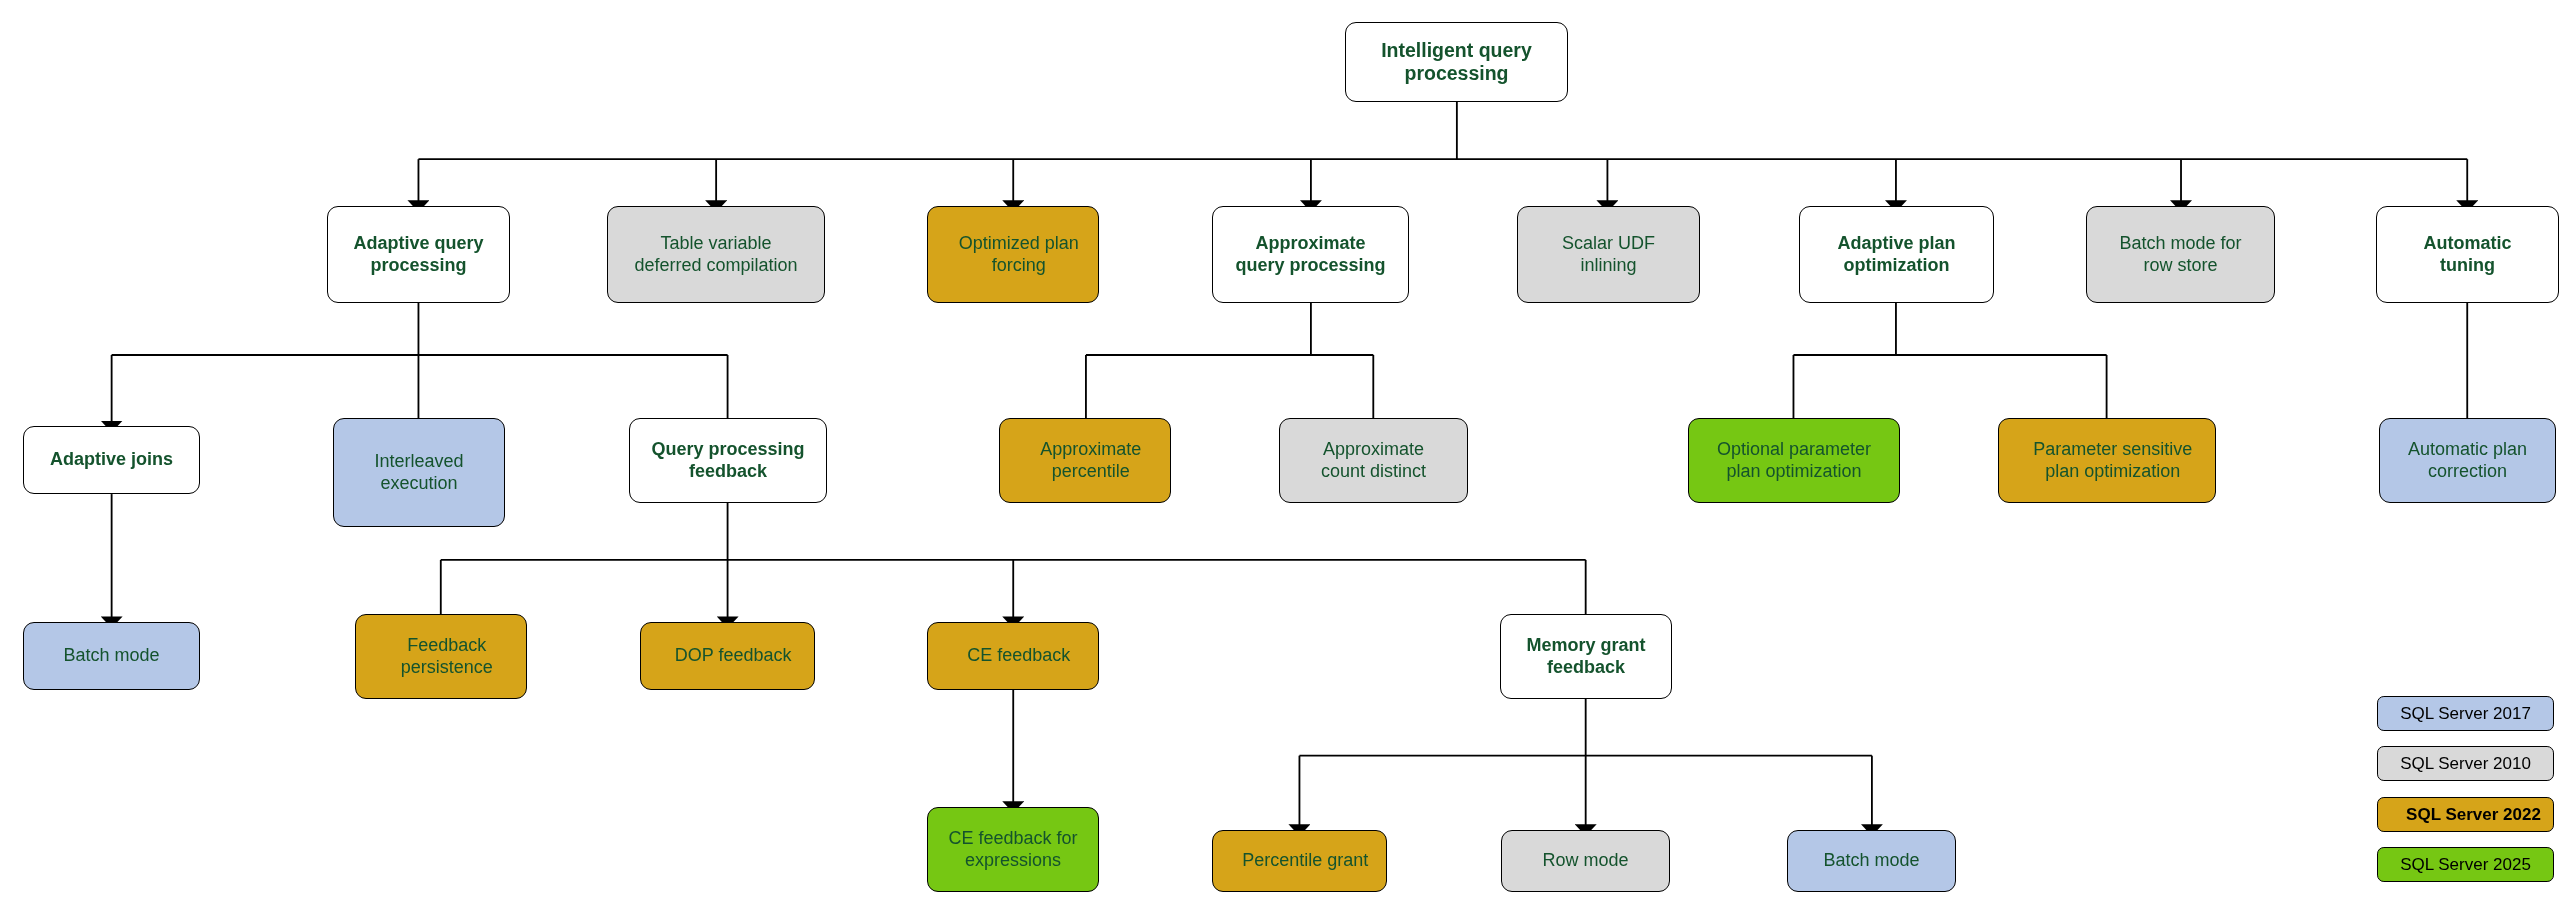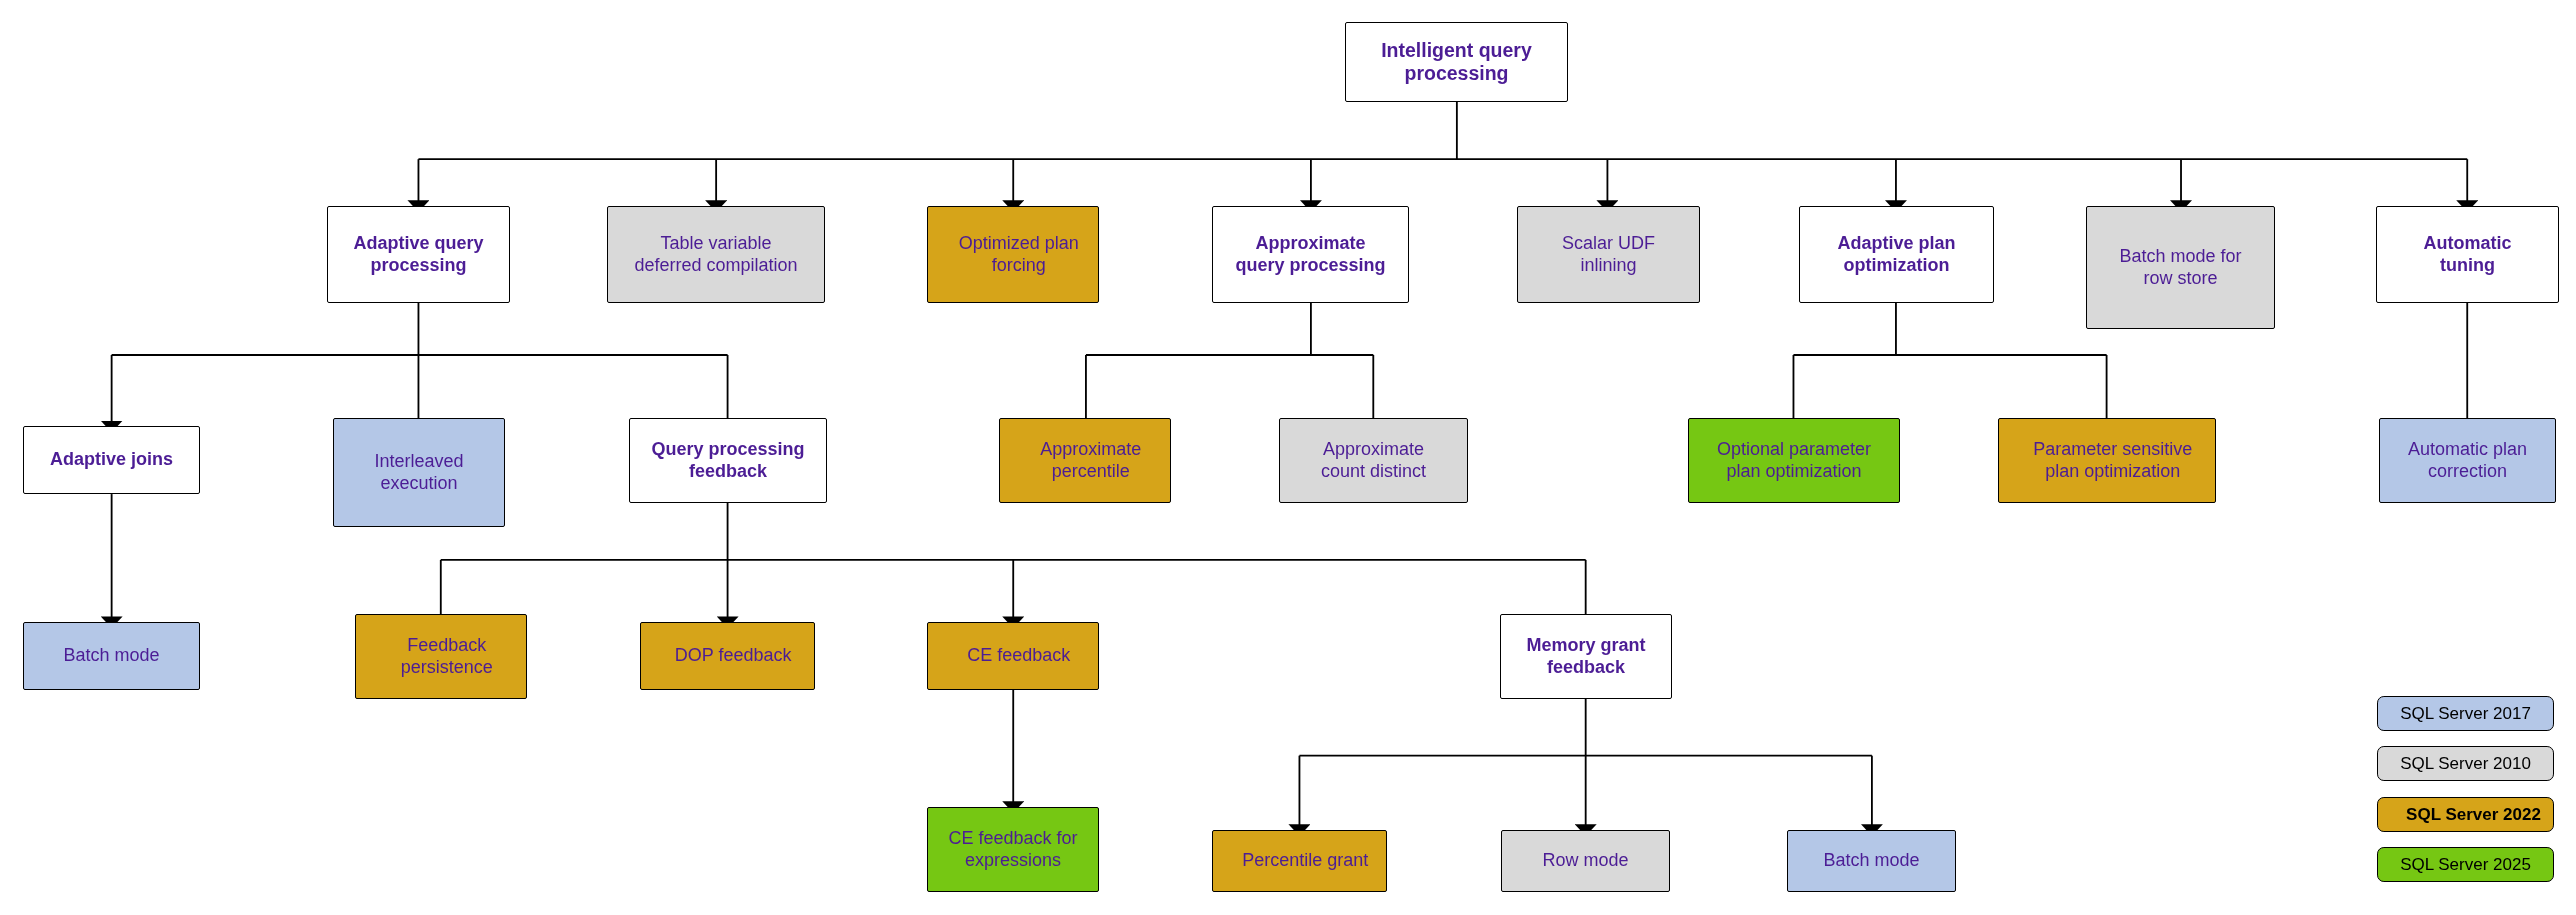--- a/index.html
+++ b/index.html
@@ -1,23 +1,23 @@
 <!DOCTYPE html>
 <html style="font-size:9.2px"><head>
 <meta charset="utf-8">
 <style>
   html,body{margin:0;padding:0;background:#ffffff;}
   body{width:2576px;height:916px;position:relative;overflow:hidden;
        font-family:"Liberation Sans","DejaVu Sans",sans-serif;}
   #canvas{position:absolute;left:0;top:0;width:2576px;height:916px;}
   svg.edges{position:absolute;left:0;top:0;width:2576px;height:916px;pointer-events:none;}
   .node{position:absolute;box-sizing:border-box;border:1.7px solid #000000;
-        border-radius:2px;background:#ffffff;display:flex;align-items:center;
+        border-radius:11px;background:#ffffff;display:flex;align-items:center;
         justify-content:center;text-align:center;line-height:1.18;
-        color:#4c1d95;padding:2.3px 4.6px;}
+        color:#14532d;padding:2.3px 4.6px;}
   .node .lbl{display:block;white-space:pre-line;}
   .fill-white{background:#ffffff;}
   .fill-gray{background:#d9d9d9;}
   .fill-orange{background:#d6a419;padding-left:16px;}
   .fill-blue{background:#b4c7e7;}
   .fill-green{background:#76c713;}
   .bold{font-weight:bold;}
   .legend-item{position:absolute;box-sizing:border-box;border:1.7px solid #000000;
         border-radius:6.9px;display:flex;align-items:center;justify-content:center;
         text-align:center;color:#000;font-size:17px;}
@@ -112,21 +112,21 @@
   <div class="node fill-gray" style="left:1517px;top:206px;width:183px;height:97px;font-size:18px;">
     <span class="lbl">Scalar UDF
 inlining</span>
   </div>
 
   <div class="node fill-white bold" style="left:1799px;top:206px;width:195px;height:97px;font-size:18px;">
     <span class="lbl">Adaptive plan
 optimization</span>
   </div>
 
-  <div class="node fill-gray" style="left:2086px;top:206px;width:189px;height:123px;font-size:18px;">
+  <div class="node fill-gray" style="left:2086px;top:206px;width:189px;height:97px;font-size:18px;">
     <span class="lbl">Batch mode for
 row store</span>
   </div>
 
   <div class="node fill-white bold" style="left:2376px;top:206px;width:183px;height:97px;font-size:18px;">
     <span class="lbl">Automatic
 tuning</span>
   </div>
 
   <div class="node fill-white bold" style="left:23px;top:426px;width:177px;height:68px;font-size:18px;">

